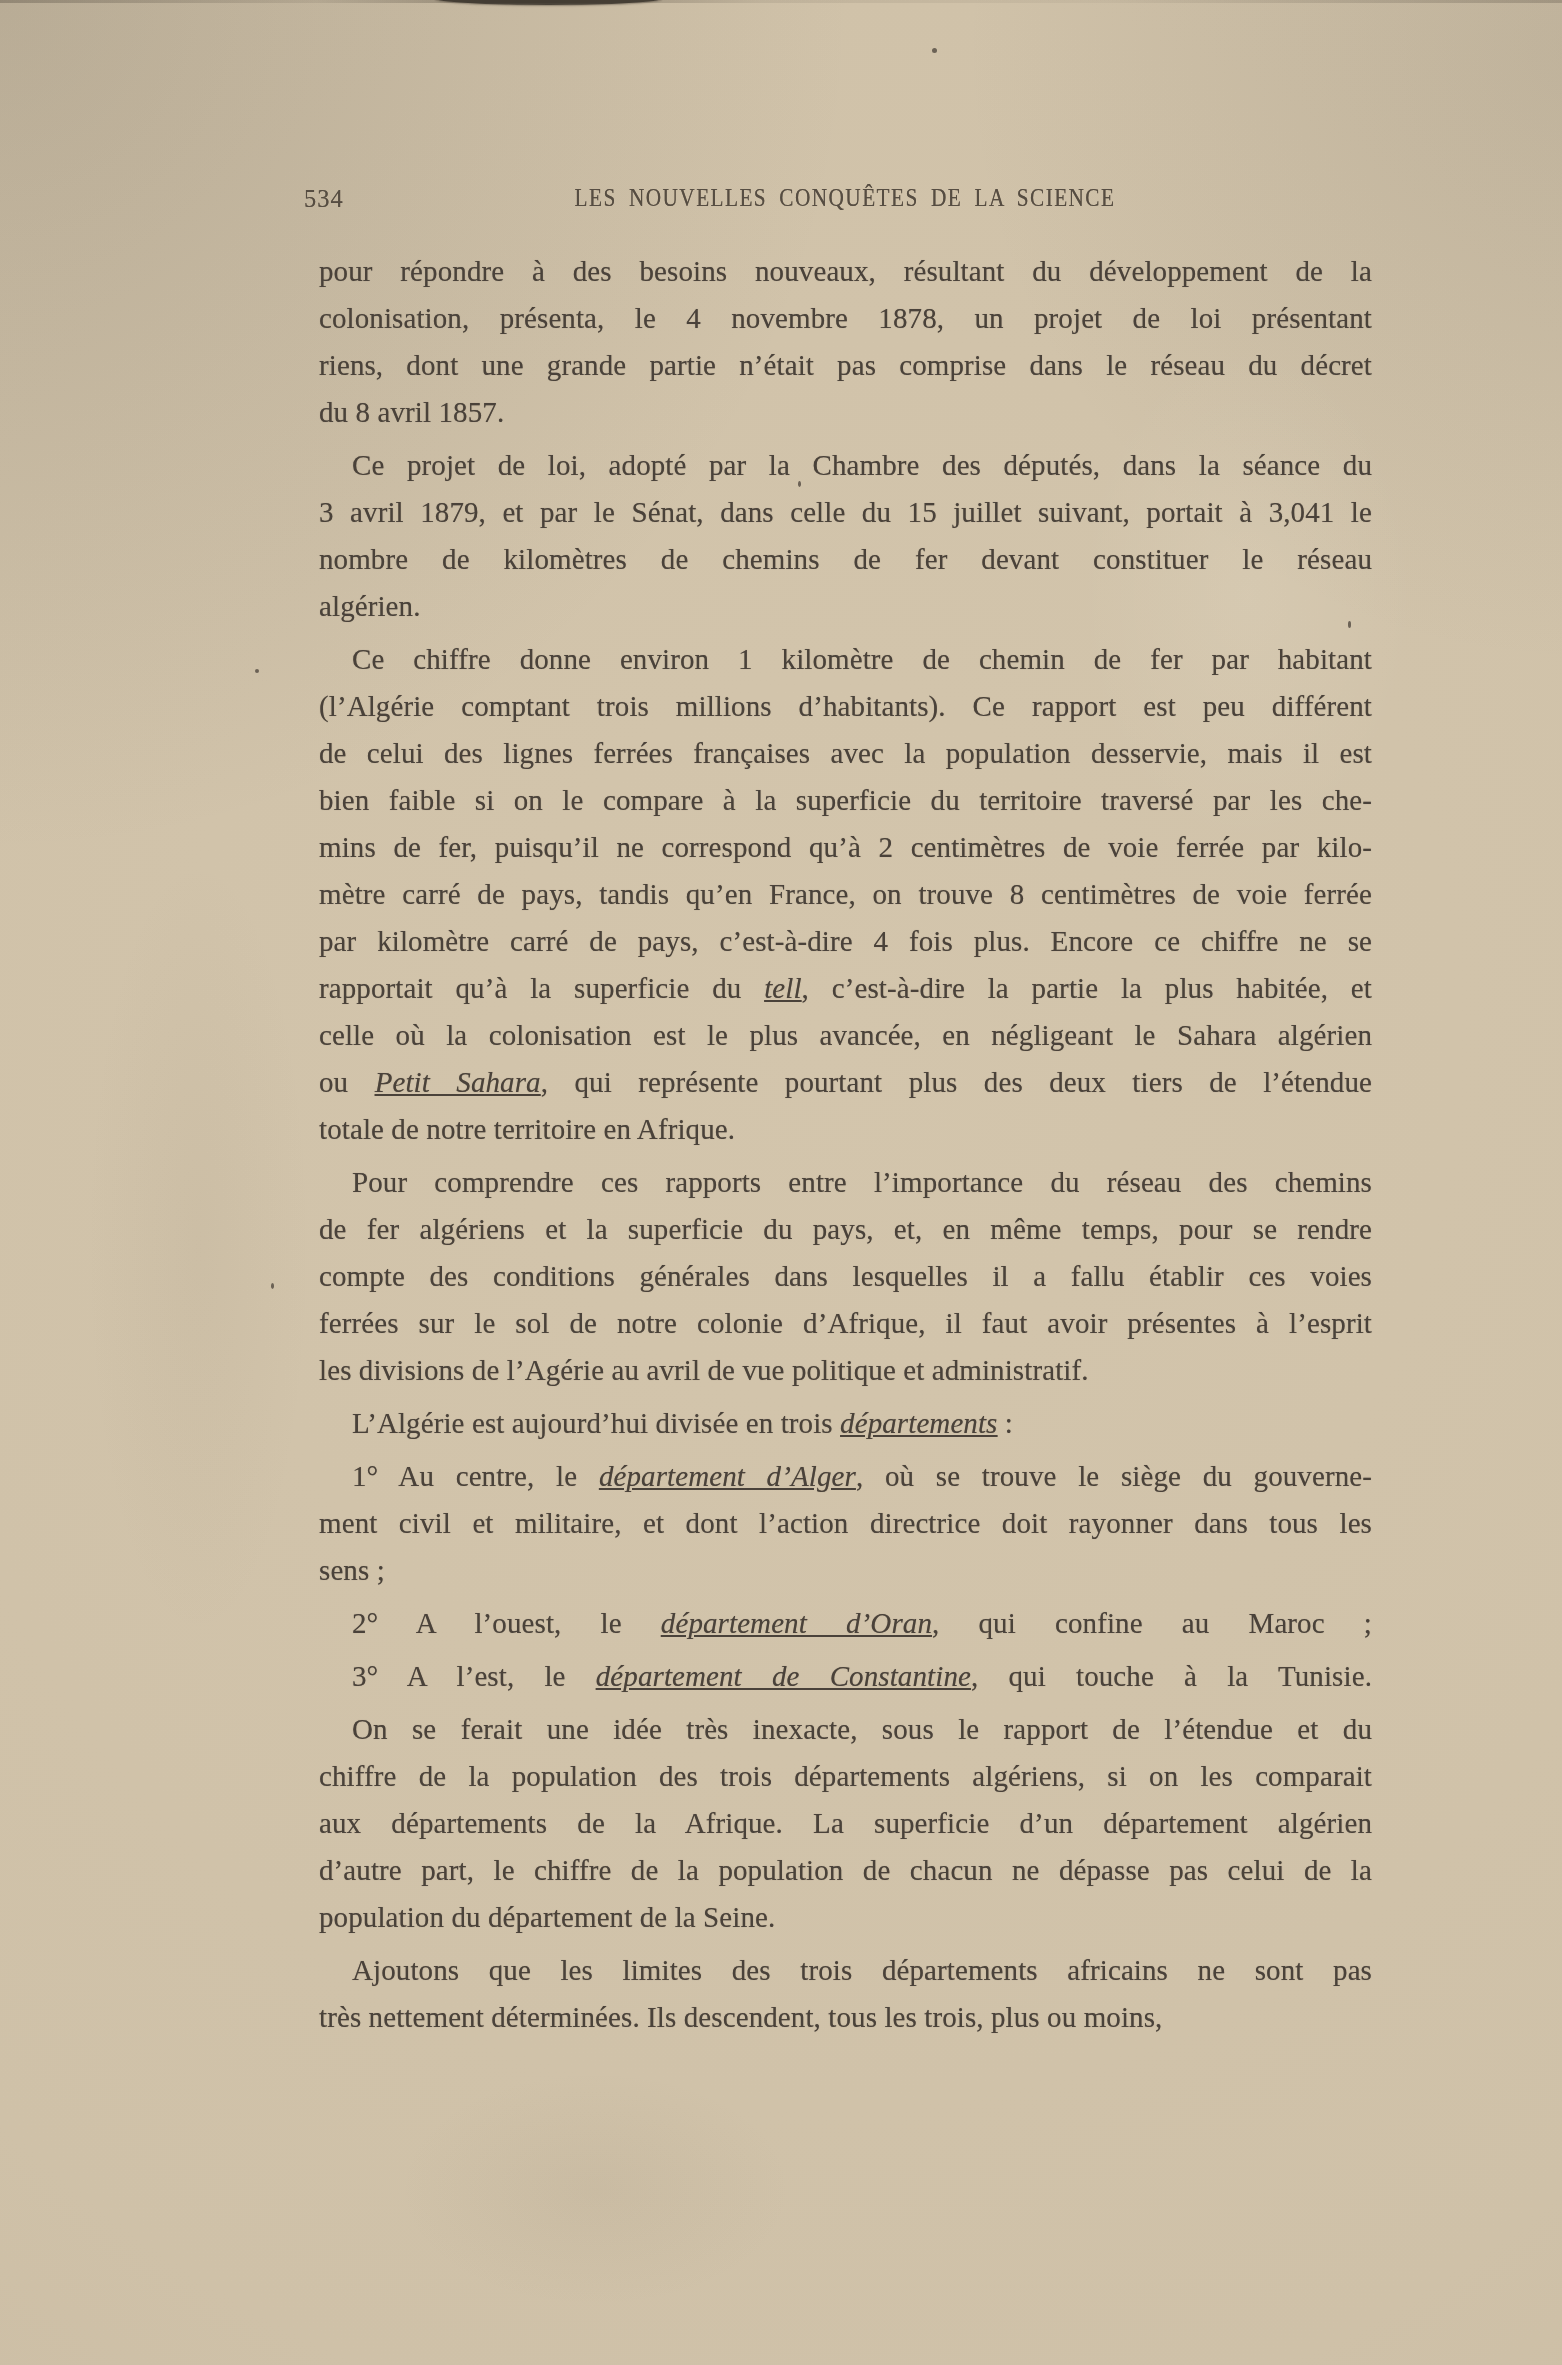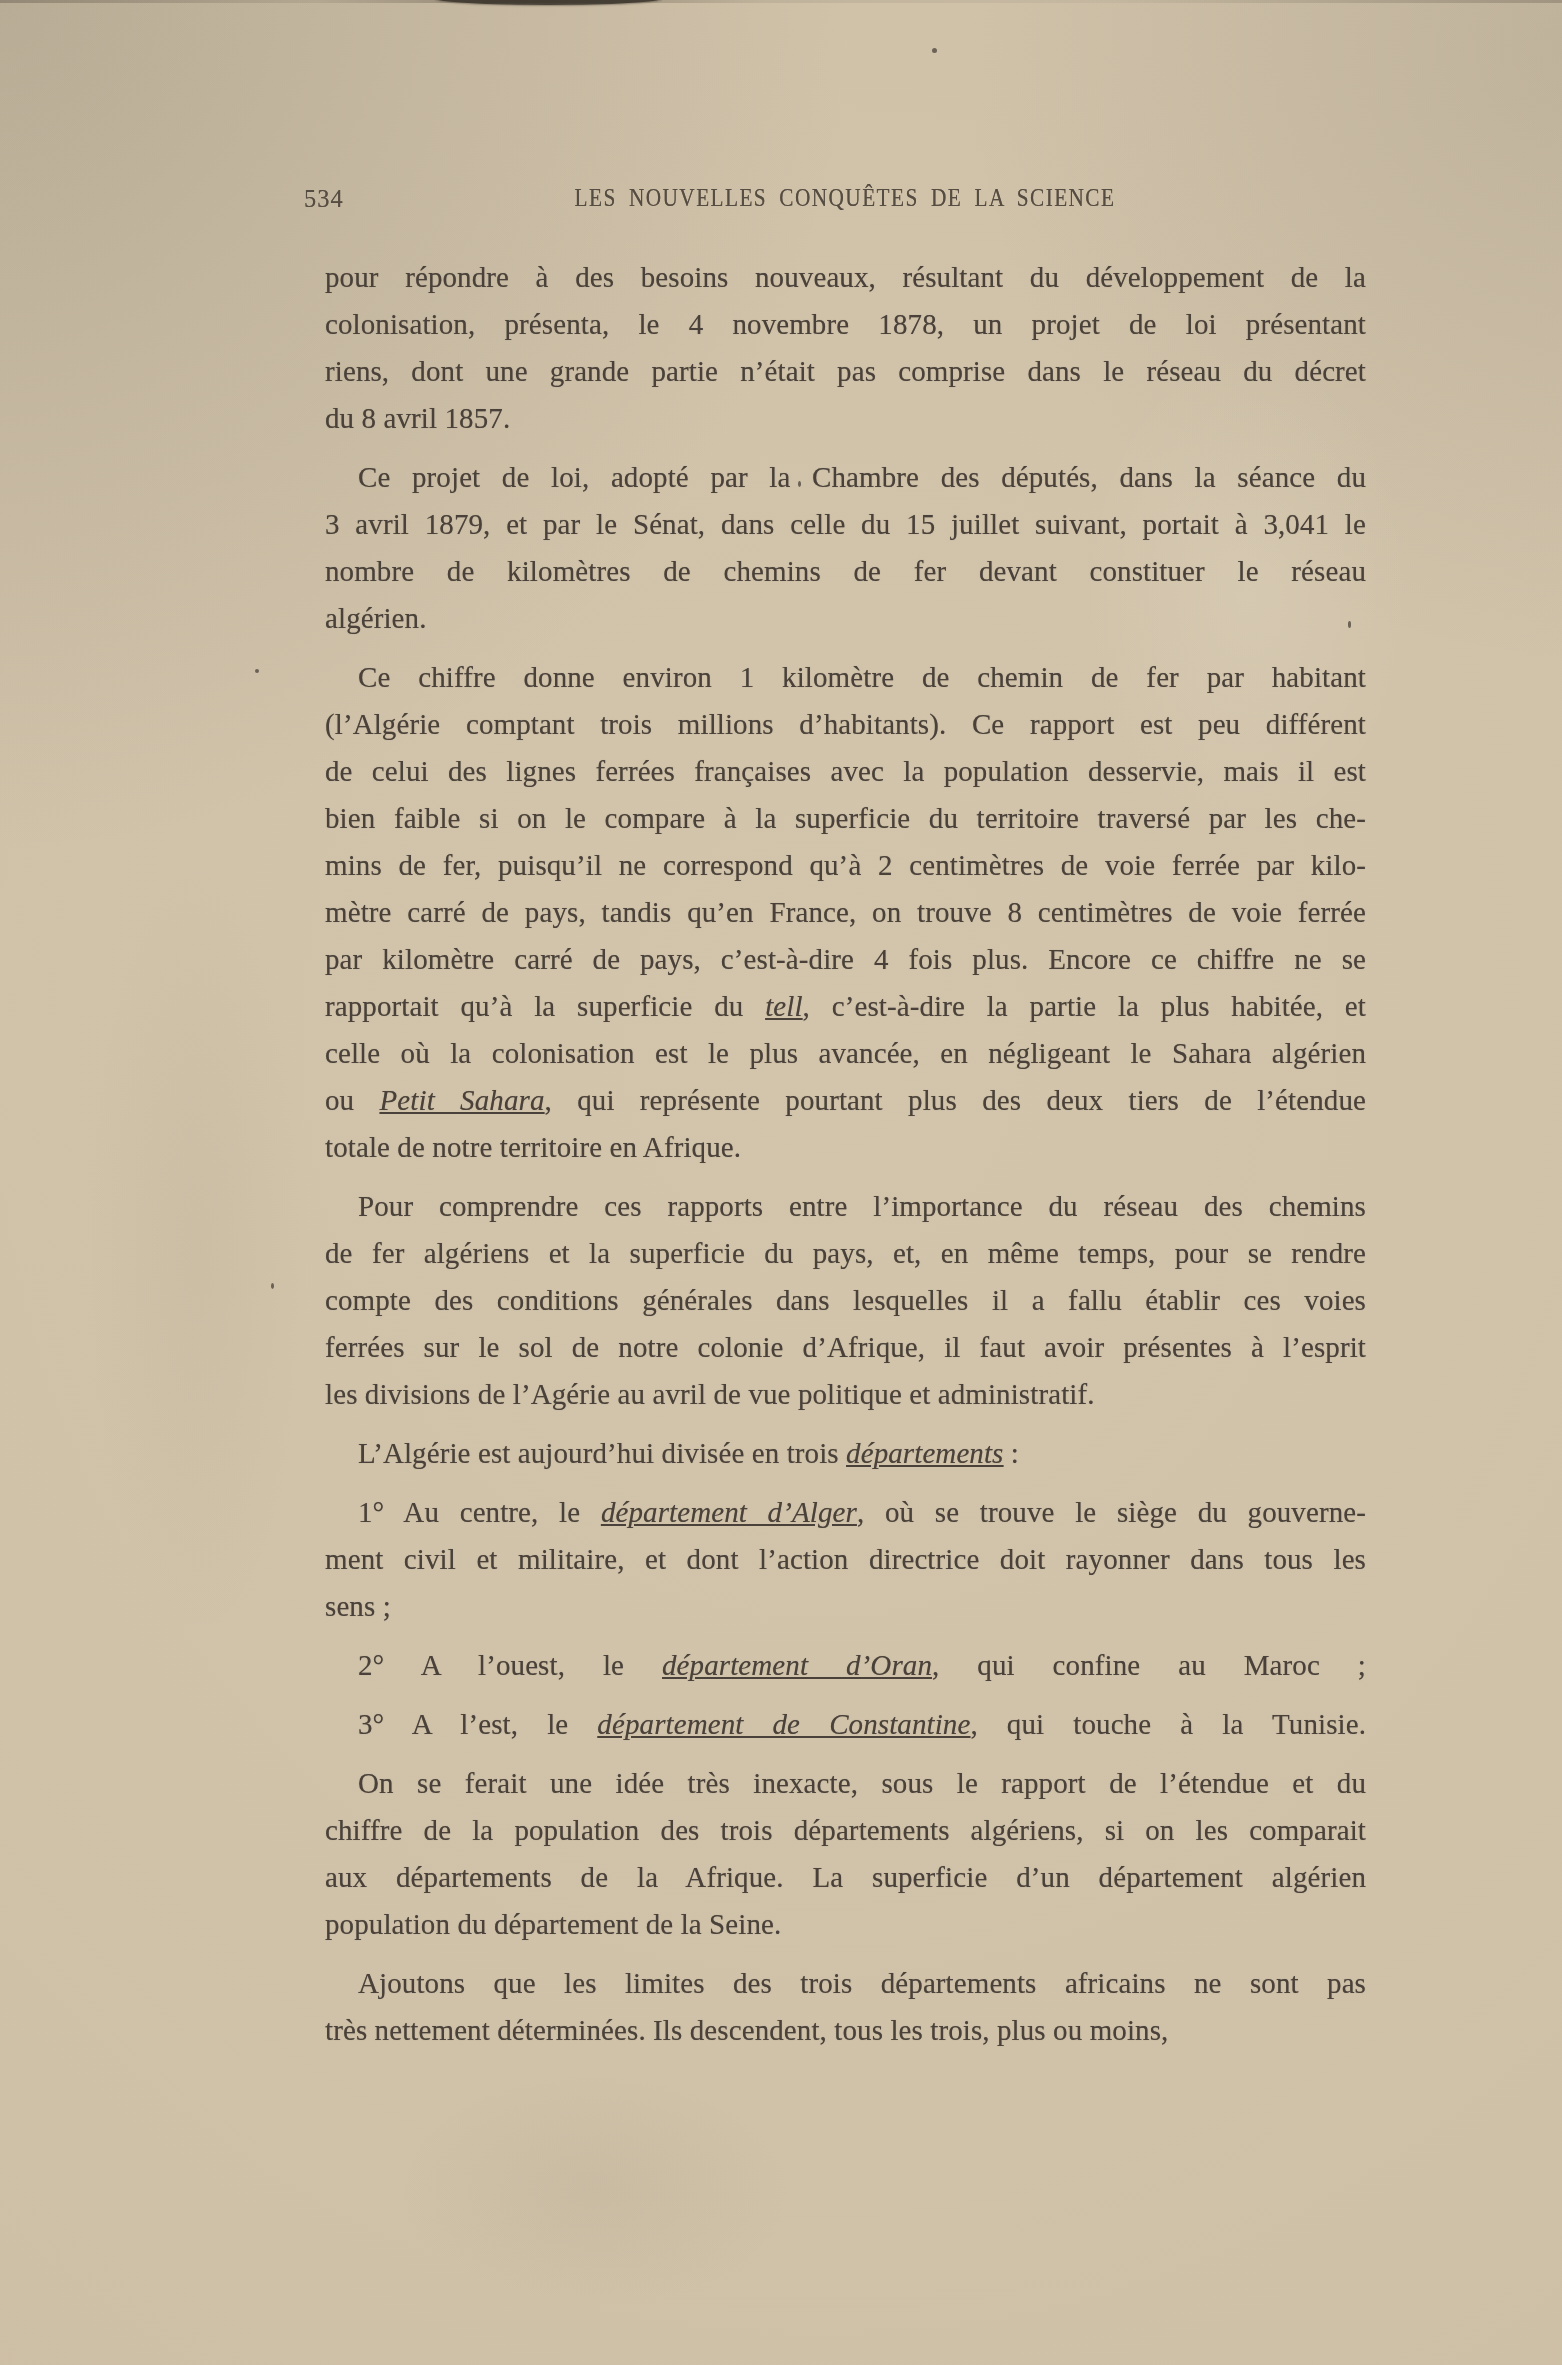--- a/index.html
+++ b/index.html
@@ -57,21 +57,21 @@
     text-align: center; font-size: 26px; letter-spacing: 1.7px; word-spacing: 6.8px;
     transform: scaleX(0.82); transform-origin: 50% 50%;
     color: var(--header-ink, #564d42);
     text-shadow: 0 0 0.7px rgba(72,62,50,0.6);
     white-space: nowrap;
   }
 
   .text-block {
     position: absolute; left: 313px; top: 242px; width: 1065px;
   }
-  .paragraph { margin: 12px; }
+  .paragraph { margin: 6px; }
   .line {
     height: 47px; line-height: 47px;
     font-size: 29px;
     text-align: justify;
     text-shadow: 0 0 0.7px rgba(72,62,50,0.5);
     white-space: normal;
     letter-spacing: 0.1px;
   }
   .line.justify { text-align-last: justify; }
   .line.indent  { text-indent: 33px; }
@@ -144,20 +144,21 @@
       <div class="paragraph">
         <div class="line justify indent"><span class="seg">2° A l’ouest, le </span><span class="seg italic">département d’Oran</span><span class="seg">, qui confine au Maroc ;</span></div>
       </div>
       <div class="paragraph">
         <div class="line justify indent"><span class="seg">3° A l’est, le </span><span class="seg italic">département de Constantine</span><span class="seg">, qui touche à la Tunisie.</span></div>
       </div>
       <div class="paragraph">
         <div class="line justify indent"><span class="seg">On se ferait une idée très inexacte, sous le rapport de l’étendue et du</span></div>
         <div class="line justify"><span class="seg">chiffre de la population des trois départements algériens, si on les comparait</span></div>
         <div class="line justify"><span class="seg">aux départements de la Afrique. La superficie d’un département algérien</span></div>
+        <div class="line justify"><span class="seg">d’autre part, le chiffre de la population de chacun ne dépasse pas celui de la</span></div>
         <div class="line"><span class="seg">population du département de la Seine.</span></div>
       </div>
       <div class="paragraph">
         <div class="line justify indent"><span class="seg">Ajoutons que les limites des trois départements africains ne sont pas</span></div>
         <div class="line"><span class="seg">très nettement déterminées. Ils descendent, tous les trois, plus ou moins,</span></div>
       </div>
     </div>
 
 </div>
 

